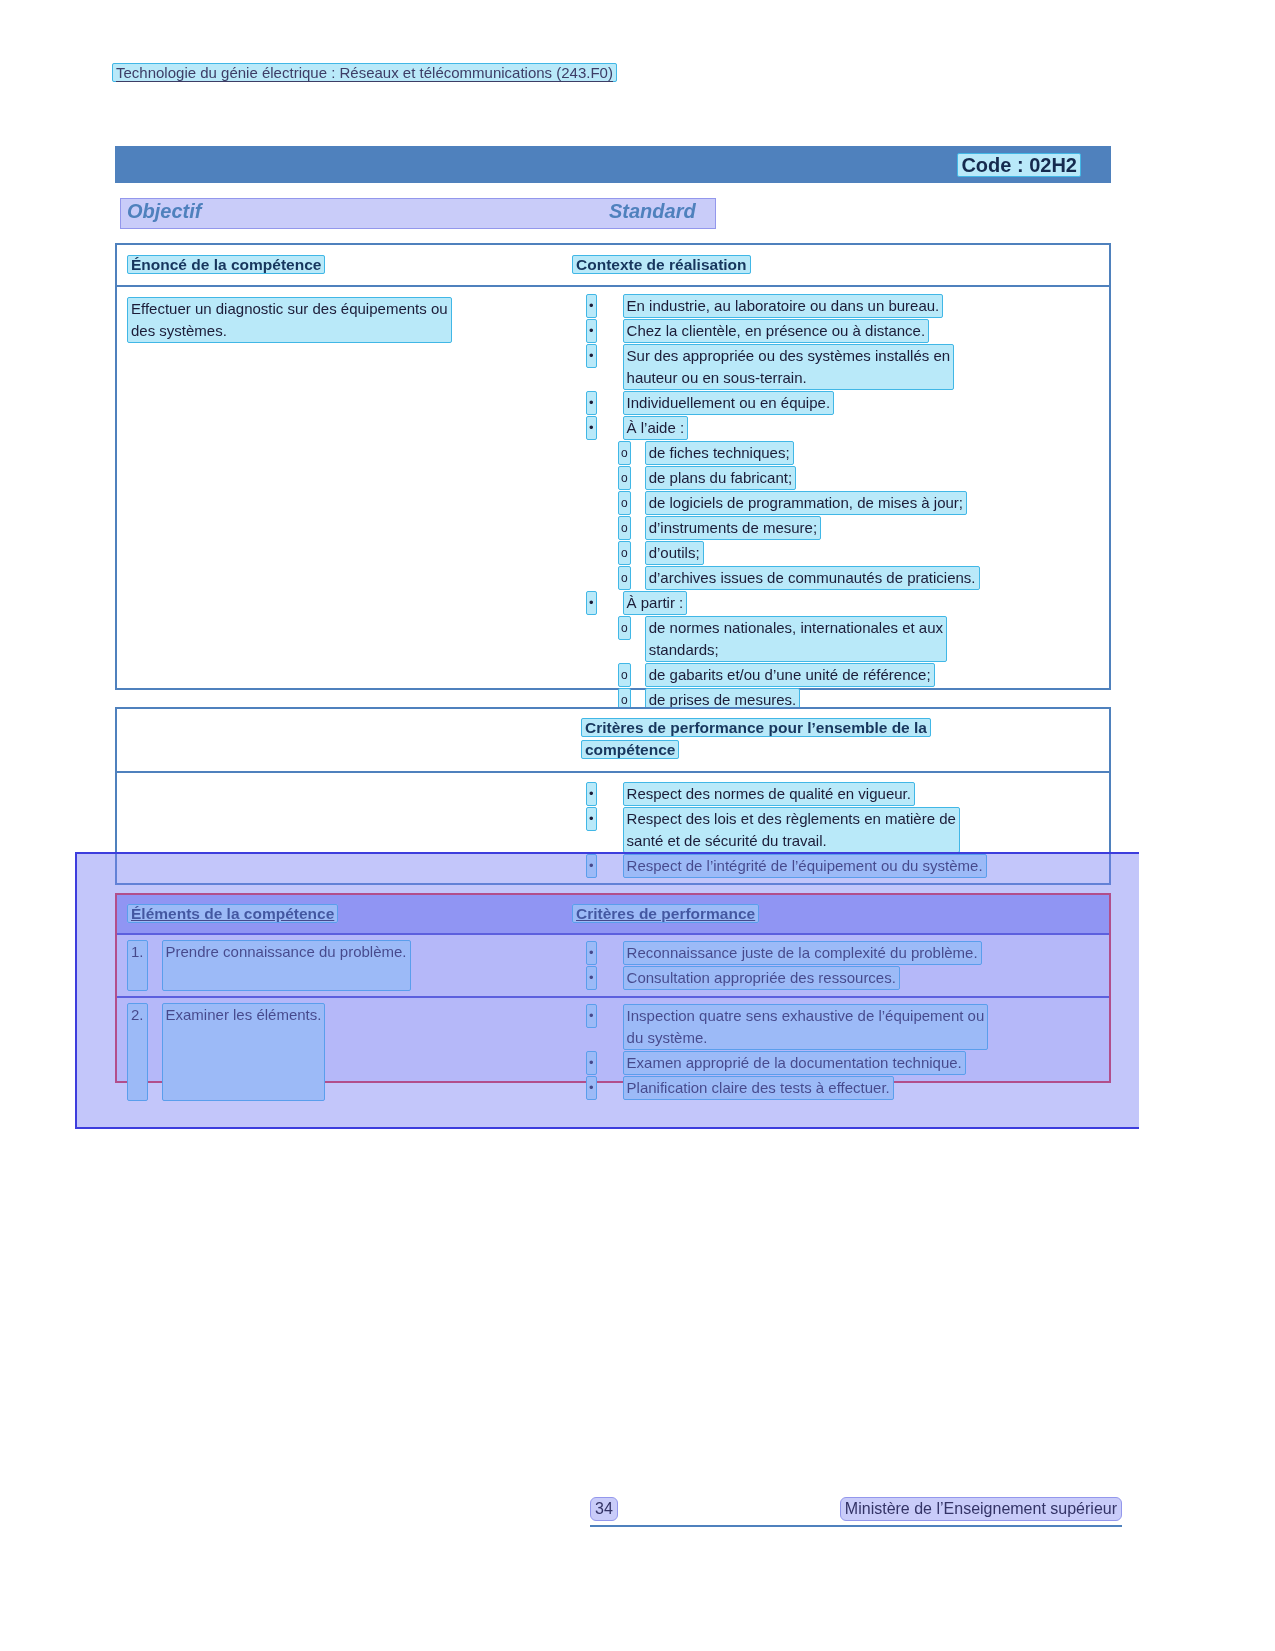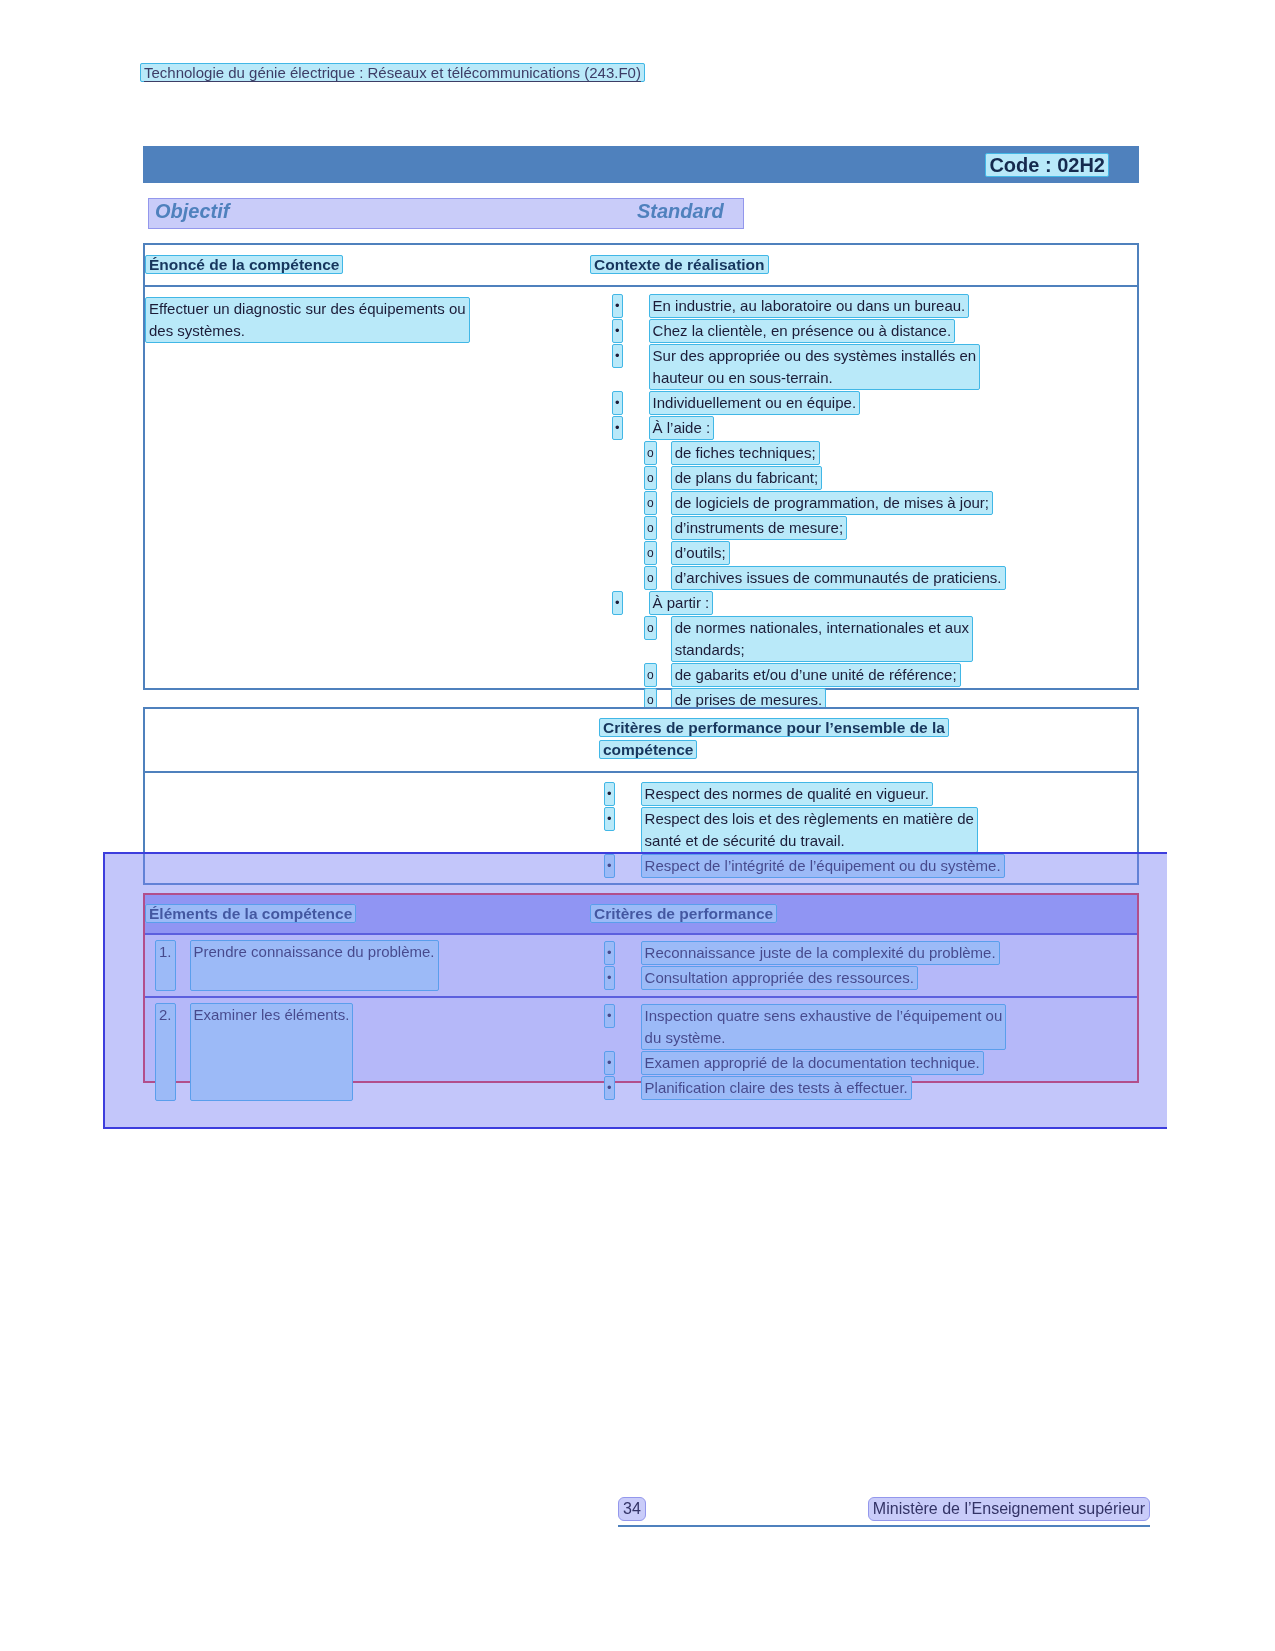--- a/index.html
+++ b/index.html
@@ -1,18 +1,18 @@
 <!DOCTYPE html>
 <html><head>
 <meta charset="utf-8">
 <style>
   html,body{margin:0;padding:0;background:#ffffff;}
   .page{
     position:relative;width:1139px;height:1651px;background:#ffffff;
-    font-family:"Liberation Sans", sans-serif;color:#1c1c38;overflow:hidden;margin-left:28px;
+    font-family:"Liberation Sans", sans-serif;color:#1c1c38;overflow:hidden;
   }
   
   .hl{
     background:#b9e9f9;border:1px solid #41b7e6;border-radius:2px;padding:0 3px;
     box-decoration-break:clone;-webkit-box-decoration-break:clone;
     white-space:pre-line;line-height:22px;
   }
   .hl-lav{
     background:#c9ccf9;border:1px solid #9397ec;border-radius:6px;padding:0 4px;
     white-space:pre;line-height:22px;
@@ -35,41 +35,41 @@
     background:#c9ccf9;border:1px solid #9397ec;box-sizing:border-box;padding-left:9px;
   }
   .obj-band .word{
     position:absolute;top:1px;font-size:20px;font-weight:bold;font-style:italic;color:#4f81bd;
   }
   .word-objectif{left:6px;}
   .word-standard{left:488px;}
   
   .tbl{position:absolute;left:115px;width:996px;box-sizing:border-box;background:#fff;z-index:1;}
   .cols{display:grid;grid-template-columns:445px 1fr;}
-  .cell{padding-right:10px;box-sizing:border-box;}
+  .cell{padding-left:10px;padding-right:10px;box-sizing:border-box;}
   .t1{top:243px;height:447px;border:2px solid #4f81bd;}
   .t1 .t-head{height:40px;align-items:center;border-bottom:2px solid #4f81bd;display:grid;grid-template-columns:445px 1fr;}
-  .t1 .t-body{padding-top:6px;gap:8px;}
+  .t1 .t-body{padding-top:6px;}
   .t1 .statement{display:inline-block;margin-top:4px;}
   .t2{top:707px;height:178px;border:2px solid #4f81bd;}
   .t2 .t-head{min-height:62px;border-bottom:2px solid #4f81bd;display:grid;grid-template-columns:445px 1fr;gap:9px;}
   .t2 .t-head .cell{padding-top:8px;}
   .t2 .t-body{padding-top:8px;}
   
   .blist{list-style:none;margin:0;padding:0 0 0 14px;font-size:15px;}
   .blist li{margin:1px 0;}
   .li-row{display:flex;align-items:flex-start;gap:26px;}
   .marker{flex:0 0 auto;font-size:13px;line-height:22px;padding:0 2px;}
   .blist2{list-style:none;margin:1px 0 1px 0;padding-left:32px;}
   .blist2 .li-row{gap:14px;}
   .blist2 .marker{font-size:12px;}
   
   .t3{top:893px;height:190px;border:2px solid #e02535;background:rgba(150,156,246,0.25);}
   .t3-head{height:38px;display:grid;grid-template-columns:445px 1fr;align-items:center;
-    background:rgba(96,104,232,0.5);border-bottom:2px solid #4444cc;}
+    background:rgba(96,104,232,0.5);border-bottom:2px solid #4444cc;text-decoration:underline;}
   .t3-row{display:grid;grid-template-columns:445px 1fr;padding:5px 0;}
   .t3-row.r1{min-height:52px;border-bottom:2px solid #4444cc;box-sizing:border-box;}
   .elem{display:flex;gap:14px;padding-left:10px;font-size:15px;}
   
   .overlay{
     position:absolute;left:75px;top:852px;width:1076px;height:277px;
     background:rgba(121,128,243,0.45);border:2px solid #3d3ddd;box-sizing:border-box;
     z-index:5;pointer-events:none;
   }
   

